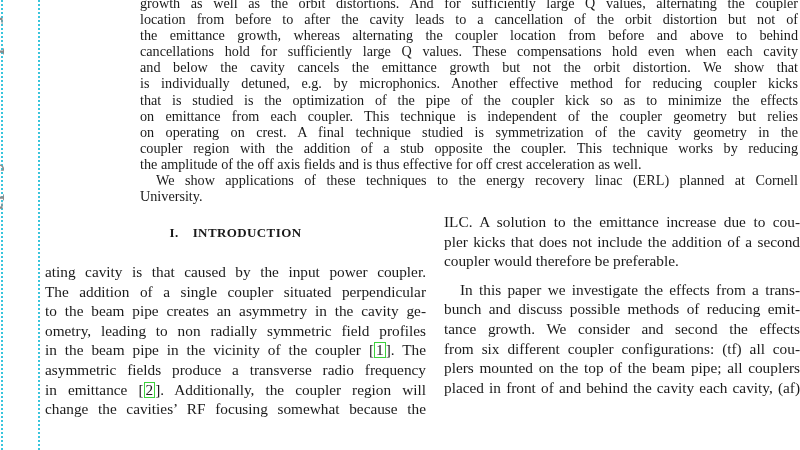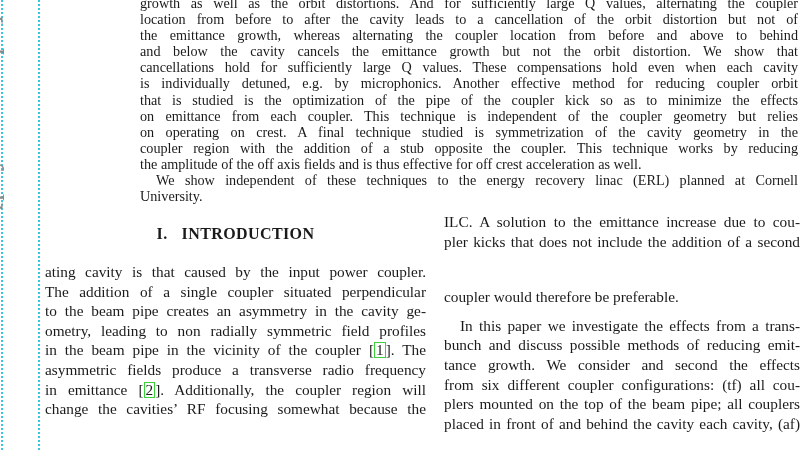--- a/index.html
+++ b/index.html
@@ -31,55 +31,55 @@
   .abstract p { margin: 0; }
   .line { display: block; text-align: justify; text-align-last: justify; white-space: nowrap; }
   .line.last { text-align-last: left; }
   .col {
     position: absolute; font-family: "Liberation Serif", serif; font-size: 15.3px; line-height: 19.6px;
   }
   .col.left { left: 45px; top: 262px; width: 381px; }
   .col.right { left: 444px; top: 212px; width: 356px; }
   .heading {
     position: absolute; left: 45px; top: 225px; width: 381px; text-align: center;
-    font-family: "Liberation Serif", serif; font-weight: bold; font-size: 16px; letter-spacing: 0.4px;
+    font-family: "Liberation Serif", serif; font-weight: bold; font-size: 13px; letter-spacing: 0.4px;
   }
   .heading .num { margin-right: 14px; }
   .col .line { text-align: justify; text-align-last: justify; }
-  .col .line.last { text-align-last: left; margin-top: 36px; }
+  .col .line.last { text-align-last: left; }
   .gap { height: 9px; }
   .cite {
     display: inline-block; border: 1.5px solid #3bd13b; padding: 0 1px; line-height: 14px;
   }
 </style>
 </head>
 <body>
 
 <div class="stamp">
   <div class="dots d1"></div>
   <div class="dots d2"></div>
   <div class="stamp-text">arXiv:0706.2651v3  [physics.acc-ph]  6 Sep 2007</div>
 </div>
 
 <div class="abstract">
   <p>
     <span class="line">growth as well as the orbit distortions. And for sufficiently large Q values, alternating the coupler</span>
     <span class="line">location from before to after the cavity leads to a cancellation of the orbit distortion but not of</span>
     <span class="line">the emittance growth, whereas alternating the coupler location from before and above to behind</span>
+    <span class="line">cancellations hold for sufficiently large Q values. These compensations hold even when each cavity</span>
     <span class="line">and below the cavity cancels the emittance growth but not the orbit distortion. We show that</span>
-    <span class="line">cancellations hold for sufficiently large Q values. These compensations hold even when each cavity</span>
-    <span class="line">is individually detuned, e.g. by microphonics. Another effective method for reducing coupler orbit</span>
+    <span class="line">is individually detuned, e.g. by microphonics. Another effective method for reducing coupler kicks</span>
     <span class="line">that is studied is the optimization of the pipe of the coupler kick so as to minimize the effects</span>
     <span class="line">on emittance from each coupler. This technique is independent of the coupler geometry but relies</span>
     <span class="line">on operating on crest. A final technique studied is symmetrization of the cavity geometry in the</span>
     <span class="line">coupler region with the addition of a stub opposite the coupler. This technique works by reducing</span>
     <span class="line last">the amplitude of the off axis fields and is thus effective for off crest acceleration as well.</span>
   </p>
   <p>
-    <span class="line" style="padding-left:16px">We show independent of these techniques to the energy recovery linac (ERL) planned at Cornell</span>
+    <span class="line" style="padding-left:16px">We show applications of these techniques to the energy recovery linac (ERL) planned at Cornell</span>
     <span class="line last">University.</span>
   </p>
 </div>
 
 <div class="heading">
   <span class="num">I.</span><span>INTRODUCTION</span>
 </div>
 
 <div class="col left">
   <span class="line">ating cavity is that caused by the input power coupler.</span>

